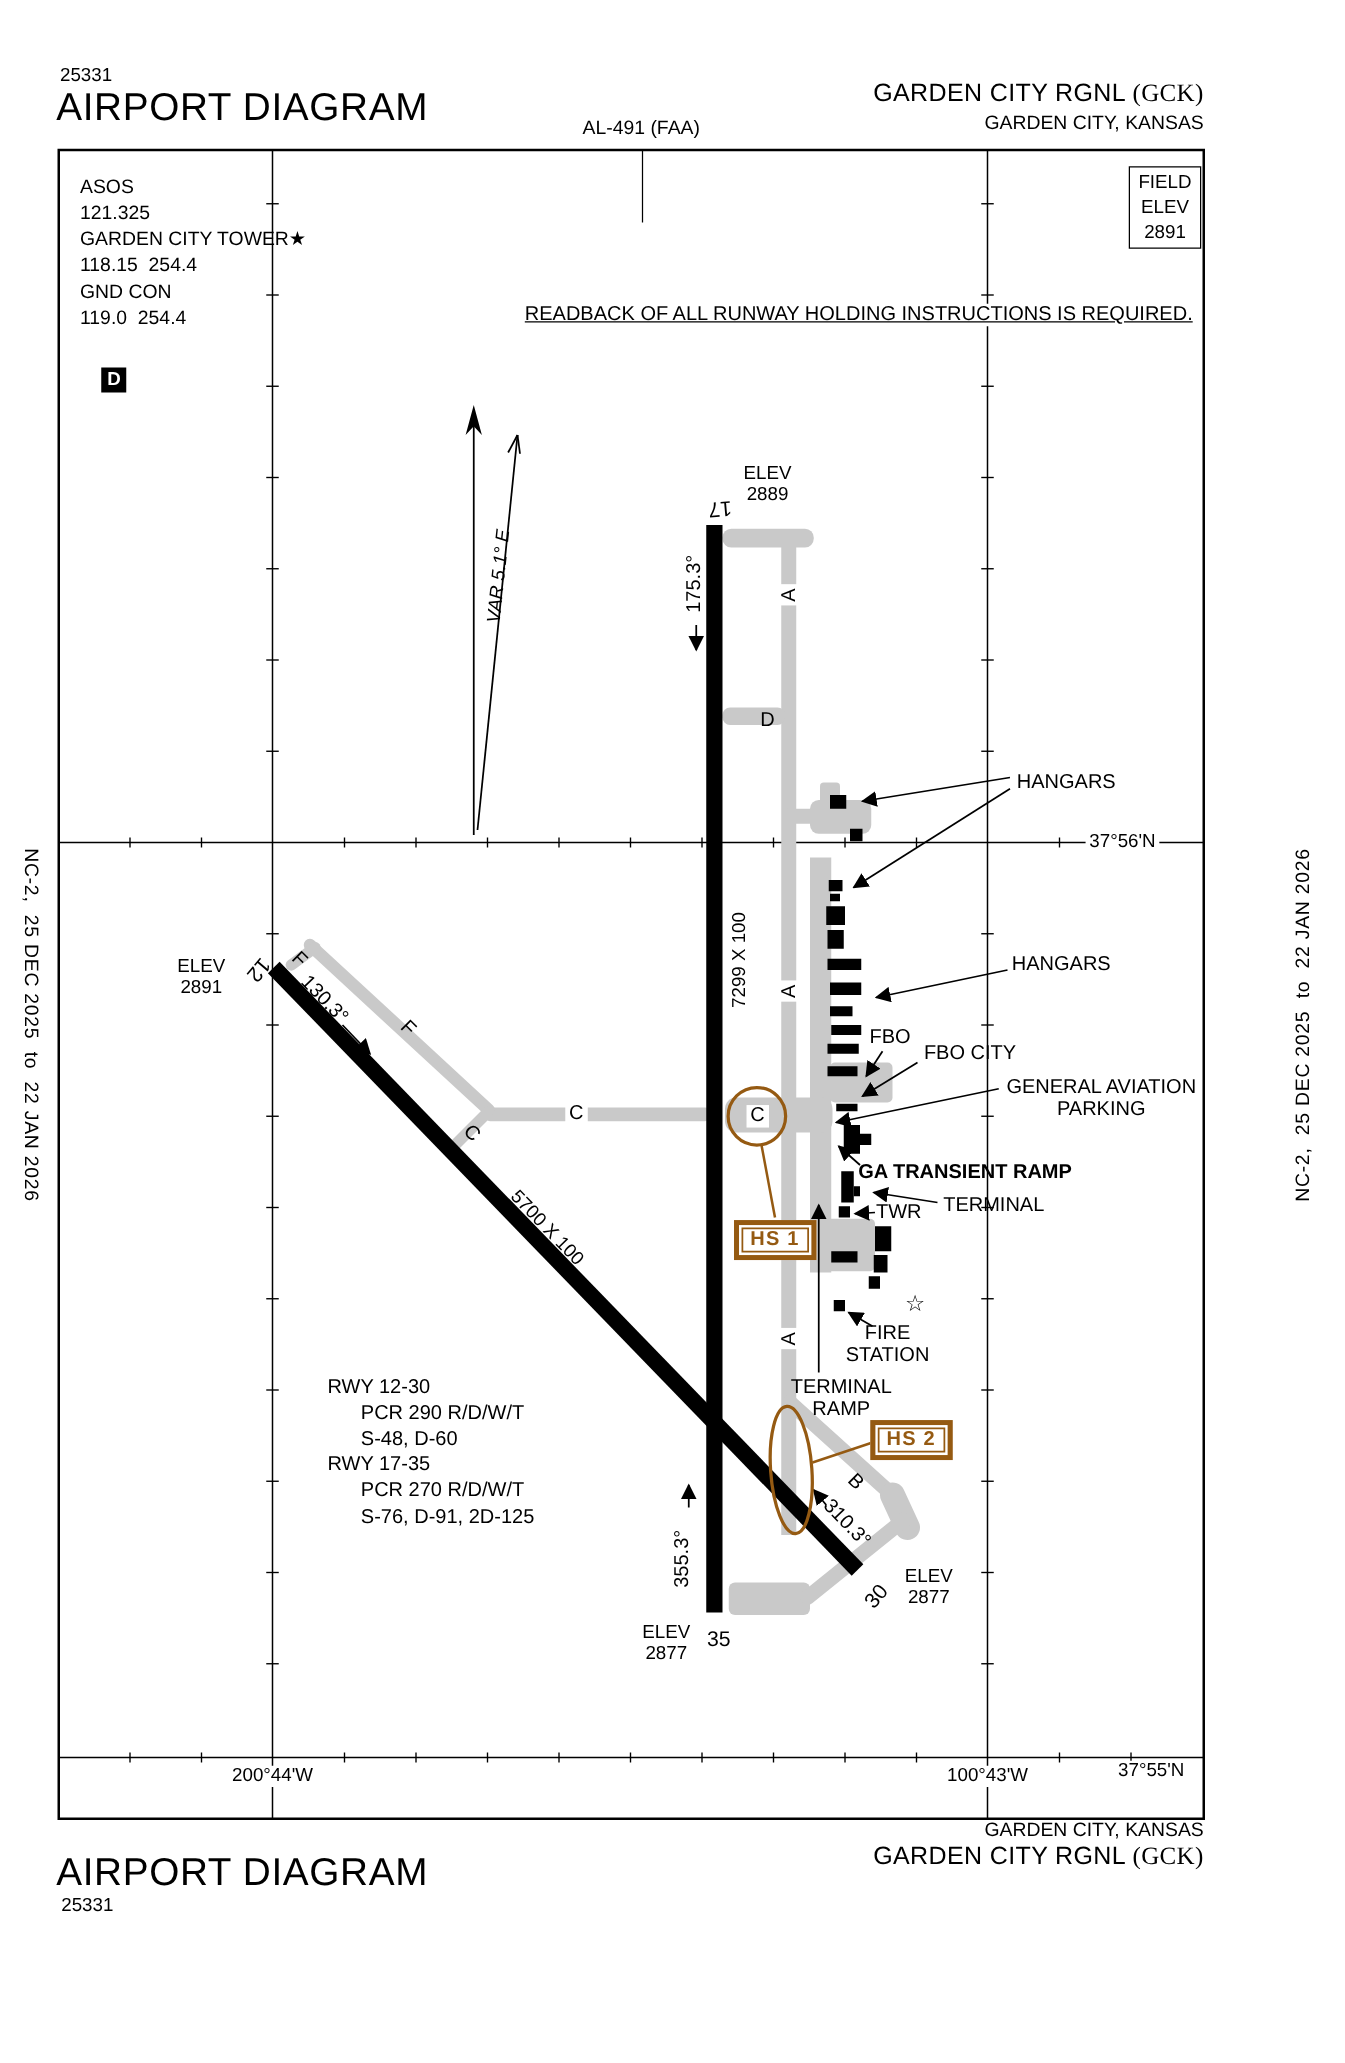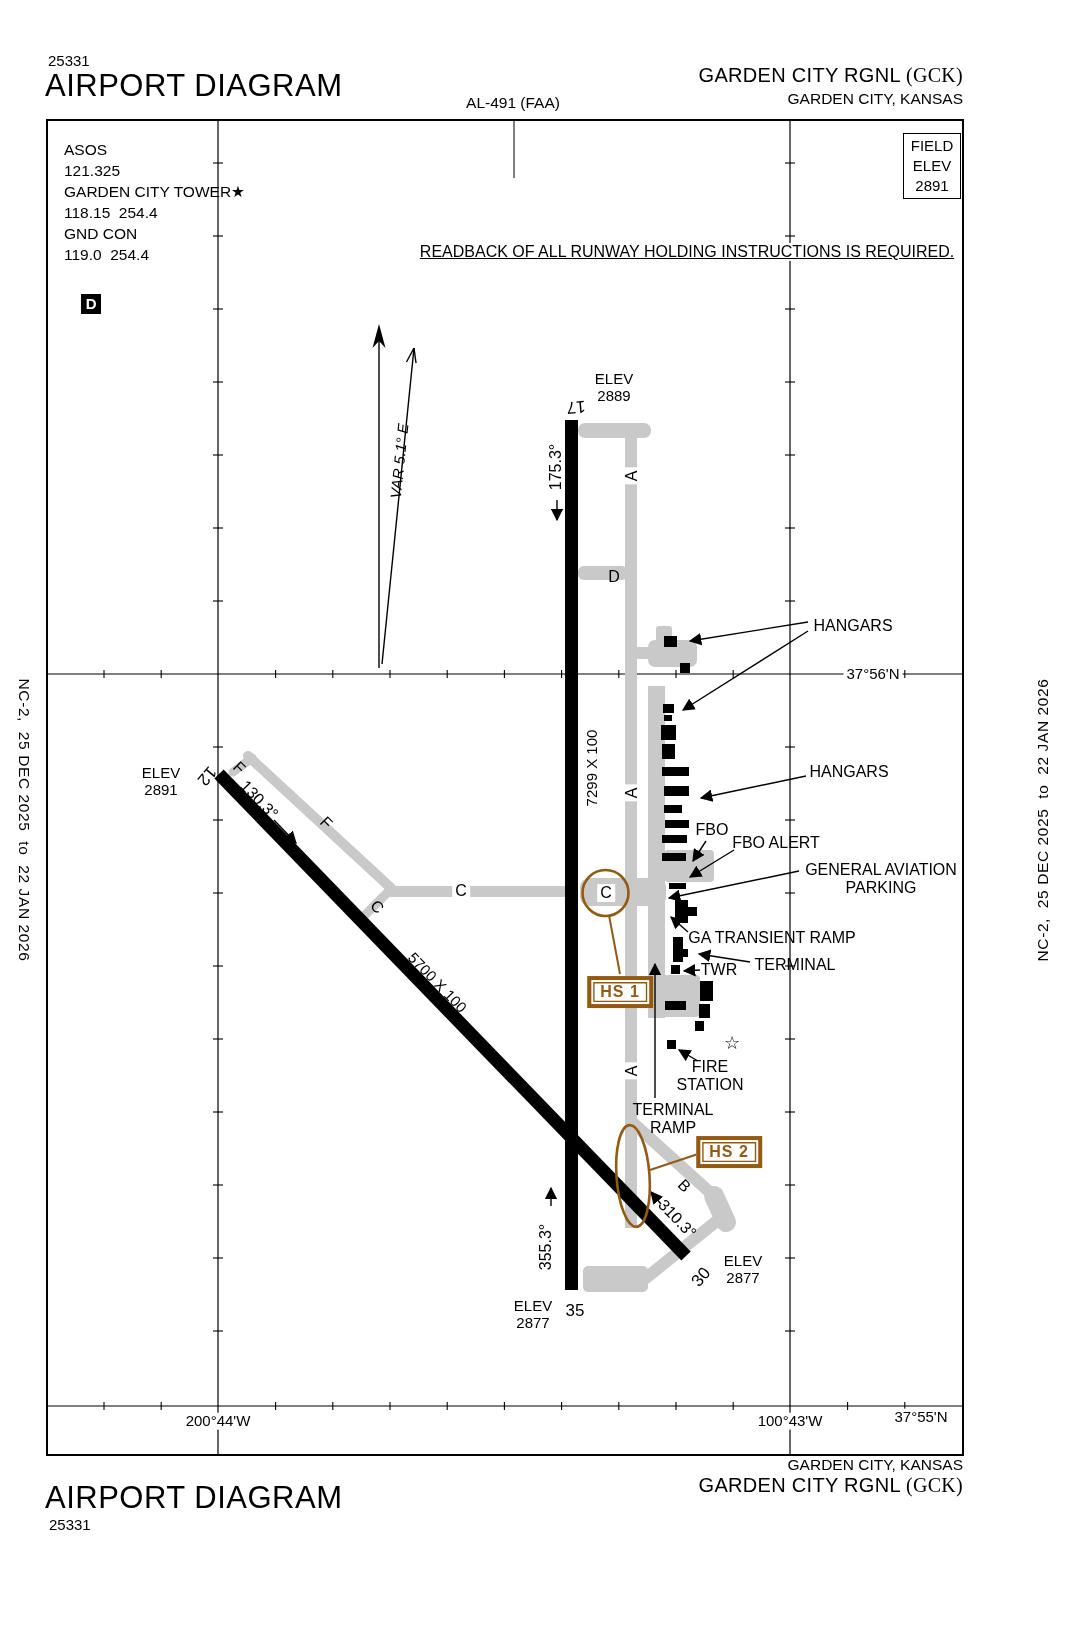--- a/index.html
+++ b/index.html
@@ -213,24 +213,24 @@
 2889</div>
       <div class="maplbl" style="left: 556px; top: 467px; font-size: 16px; transform: translate(-50%, -50%) rotate(-90deg);">175.3°</div>
       <div class="maplbl bg" style="left: 632px; top: 476px; font-size: 16px; transform: translate(-50%, -50%) rotate(-90deg);">A</div>
       <div class="maplbl" style="left: 614px; top: 577px; font-size: 16px; transform: translate(-50%, -50%) rotate(0deg);">D</div>
       <div class="maplbl" style="left: 592px; top: 768px; font-size: 15px; transform: translate(-50%, -50%) rotate(-90deg);">7299 X 100</div>
       <div class="maplbl bg" style="left: 632px; top: 793px; font-size: 16px; transform: translate(-50%, -50%) rotate(-90deg);">A</div>
       <div class="maplbl bg" style="left: 632px; top: 1071px; font-size: 16px; transform: translate(-50%, -50%) rotate(-90deg);">A</div>
       <div class="maplbl" style="left: 853px; top: 626px; font-size: 16px; transform: translate(-50%, -50%) rotate(0deg);">HANGARS</div>
       <div class="maplbl" style="left: 849px; top: 772px; font-size: 16px; transform: translate(-50%, -50%) rotate(0deg);">HANGARS</div>
       <div class="maplbl" style="left: 712px; top: 830px; font-size: 16px; transform: translate(-50%, -50%) rotate(0deg);">FBO</div>
-      <div class="maplbl" style="left: 776px; top: 843px; font-size: 16px; transform: translate(-50%, -50%) rotate(0deg);">FBO ALERT</div>
+      <div class="maplbl" style="left: 776px; top: 843px; font-size: 16px; transform: translate(-50%, -50%) rotate(0deg);">FBO CITY</div>
       <div class="maplbl" style="left: 881px; top: 879px; font-size: 16px; transform: translate(-50%, -50%) rotate(0deg);">GENERAL AVIATION
 PARKING</div>
-      <div class="maplbl" style="left: 772px; top: 938px; font-size: 16px; transform: translate(-50%, -50%) rotate(0deg);">GA TRANSIENT RAMP</div>
+      <div class="maplbl" style="left: 772px; top: 938px; font-size: 16px; transform: translate(-50%, -50%) rotate(0deg); font-weight: bold;">GA TRANSIENT RAMP</div>
       <div class="maplbl" style="left: 795px; top: 965px; font-size: 16px; transform: translate(-50%, -50%) rotate(0deg);">TERMINAL</div>
       <div class="maplbl" style="left: 719px; top: 970px; font-size: 16px; transform: translate(-50%, -50%) rotate(0deg);">TWR</div>
       <div class="maplbl" style="left: 710px; top: 1076px; font-size: 16px; transform: translate(-50%, -50%) rotate(0deg);">FIRE
 STATION</div>
       <div class="maplbl" style="left: 673px; top: 1119px; font-size: 16px; transform: translate(-50%, -50%) rotate(0deg);">TERMINAL
 RAMP</div>
       <div class="maplbl" style="left: 161px; top: 782px; font-size: 15px; transform: translate(-50%, -50%) rotate(0deg);">ELEV
 2891</div>
       <div class="maplbl" style="left: 207px; top: 776px; font-size: 17px; transform: translate(-50%, -50%) rotate(130deg);">12</div>
       <div class="maplbl" style="left: 259px; top: 800px; font-size: 16px; transform: translate(-50%, -50%) rotate(46deg);">130.3°</div>
@@ -242,22 +242,28 @@
       <div class="maplbl bg" style="left: 606px; top: 893px; font-size: 16px; transform: translate(-50%, -50%) rotate(0deg);">C</div>
       <div class="maplbl" style="left: 684px; top: 1186px; font-size: 16px; transform: translate(-50%, -50%) rotate(45deg);">B</div>
       <div class="maplbl" style="left: 677px; top: 1219px; font-size: 16px; transform: translate(-50%, -50%) rotate(46deg);">310.3°</div>
       <div class="maplbl" style="left: 546px; top: 1247px; font-size: 16px; transform: translate(-50%, -50%) rotate(-90deg);">355.3°</div>
       <div class="maplbl" style="left: 533px; top: 1315px; font-size: 15px; transform: translate(-50%, -50%) rotate(0deg);">ELEV
 2877</div>
       <div class="maplbl" style="left: 575px; top: 1311px; font-size: 17px; transform: translate(-50%, -50%) rotate(0deg);">35</div>
       <div class="maplbl" style="left: 701px; top: 1277px; font-size: 17px; transform: translate(-50%, -50%) rotate(-50deg);">30</div>
       <div class="maplbl" style="left: 743px; top: 1270px; font-size: 15px; transform: translate(-50%, -50%) rotate(0deg);">ELEV
 2877</div>
+      <div class="maplbl" style="left: 262px; top: 1100px; font-size: 16px; transform: none; text-align: left; line-height: 1.3;">RWY 12-30
+      PCR 290 R/D/W/T
+      S-48, D-60
+RWY 17-35
+      PCR 270 R/D/W/T
+      S-76, D-91, 2D-125</div>
       <div class="maplbl ital" style="left: 400px; top: 461px; font-size: 15px; transform: translate(-50%, -50%) rotate(-84deg);">VAR 5.1° E</div>
-      <div class="maplbl bg" style="left: 873px; top: 674px; font-size: 15px; transform: translate(-50%, -50%) rotate(0deg);">37°56'N</div>
+      <div class="maplbl bg" style="left: 898px; top: 674px; font-size: 15px; transform: translate(-50%, -50%) rotate(0deg);">37°56'N</div>
       <div class="maplbl bg" style="left: 921px; top: 1406px; font-size: 15px; transform: translate(-50%, -50%) rotate(0deg); margin-top: 11px;">37°55'N</div>
       <div class="maplbl bg" style="left: 218px; top: 1421px; font-size: 15px; transform: translate(-50%, -50%) rotate(0deg);">200°44'W</div>
       <div class="maplbl bg" style="left: 790px; top: 1421px; font-size: 15px; transform: translate(-50%, -50%) rotate(0deg);">100°43'W</div>
       <div class="maplbl hsbox" style="left: 620px; top: 992px; font-size: 16px; transform: translate(-50%, -50%) rotate(0deg);">HS 1</div>
       <div class="maplbl hsbox" style="left: 729px; top: 1152px; font-size: 16px; transform: translate(-50%, -50%) rotate(0deg);">HS 2</div>
       <div class="maplbl" style="left: 732px; top: 1043px; font-size: 18px; transform: translate(-50%, -50%) rotate(0deg);">☆</div>
     </div>
 
   <div class="hdr-num">25331</div>
   <div class="hdr-title">AIRPORT DIAGRAM</div>

